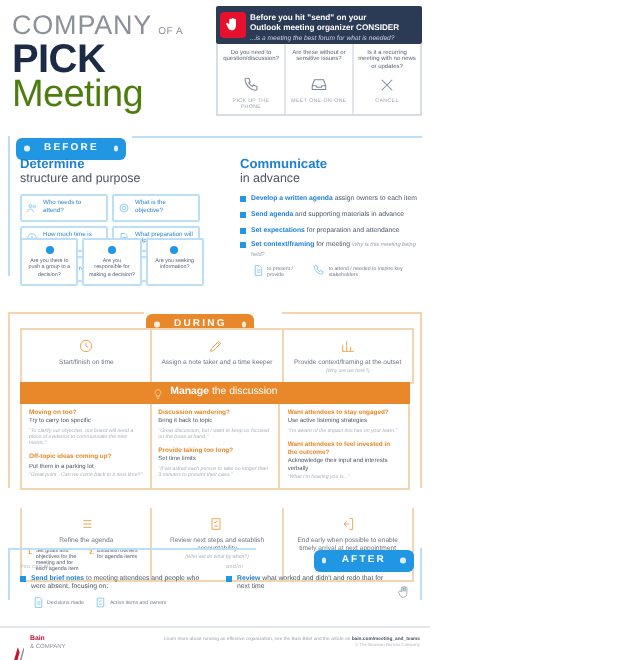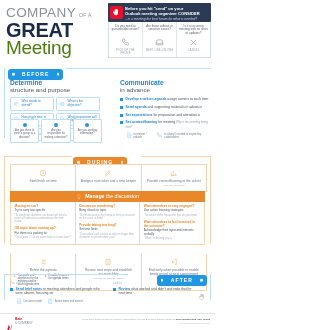--- a/index.html
+++ b/index.html
@@ -166,21 +166,21 @@
 <body>
 
 <div class="page">
 
   <div class="hdr">
     <div class="title-block">
       <div class="t-anatomy">
         <span class="big">COMPANY</span>
         <span class="sml">OF A</span>
       </div>
-      <div class="t-great">GREAT</div>
+      <div class="t-great">PICK</div>
       <div class="t-meeting">Meeting</div>
     </div>
 
     <div class="consider">
       <div class="consider-top">
         <span class="stop-hand">
           <svg viewBox="0 0 24 24" fill="#fff">
               <path d="M7 11V5a1.5 1.5 0 013 0v5V4a1.5 1.5 0 013 0v6V5a1.5 1.5 0 013 0v7c0 4-2 7-5 7h-1c-3 0-4-2-5-4l-2-4a1.4 1.4 0 012.2-1.6L7 11z"></path>
             </svg>
         </span>

